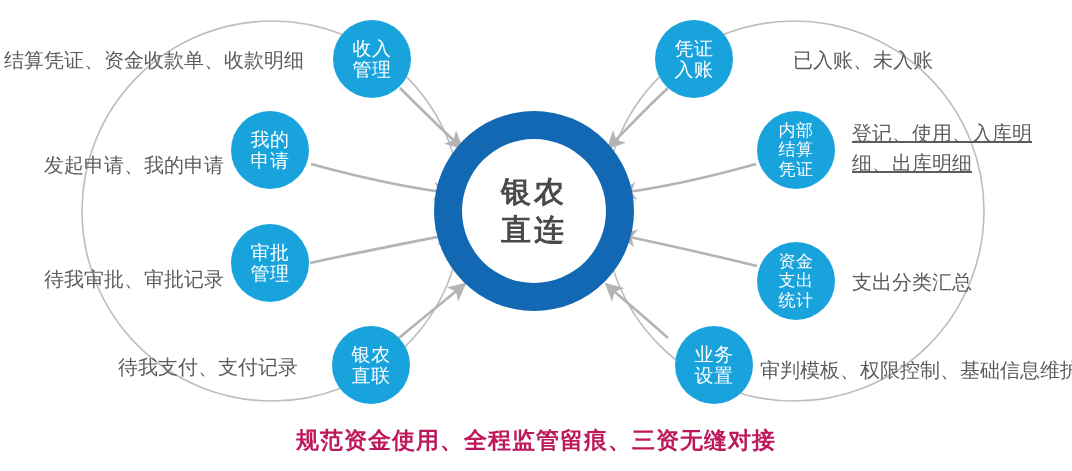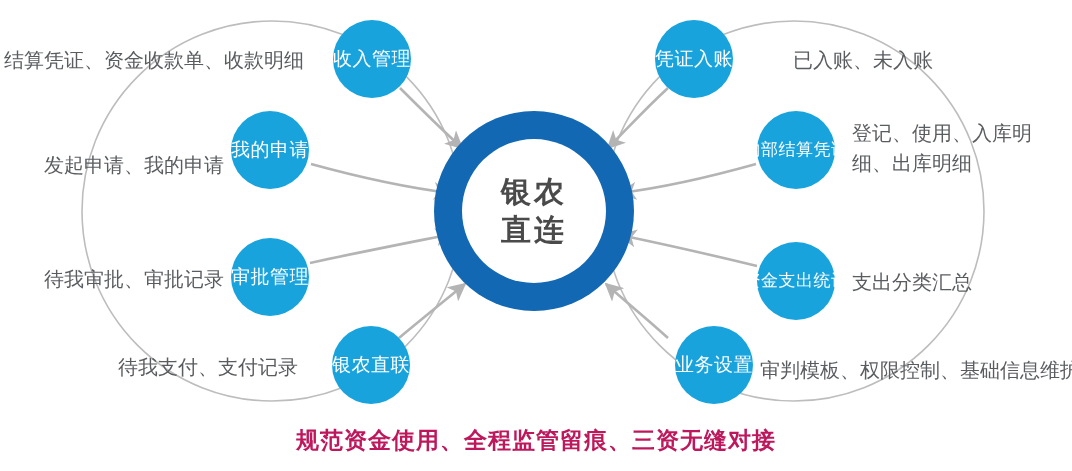--- a/index.html
+++ b/index.html
@@ -23,21 +23,21 @@
     top: 0;
     width: 1072px;
     height: 471px;
   }
   .node {
     position: absolute;
     border-radius: 50%;
     background: #19a3dd;
     color: #ffffff;
     display: flex;
-    flex-direction: row;
+    flex-direction: column;
     align-items: center;
     justify-content: center;
     text-align: left;
     line-height: 1.12;
     letter-spacing: 0.5px;
     box-sizing: border-box;
   }
   .node .nl {
     display: block;
     white-space: nowrap;
@@ -128,21 +128,21 @@
   <div class="node node-2line" style="left:333px; top:20px; width:78px; height:78px;">
     <span class="nl">收入</span>
     <span class="nl">管理</span>
   </div>
 
   <div class="node node-2line" style="left:231px; top:111px; width:78px; height:78px;">
     <span class="nl">我的</span>
     <span class="nl">申请</span>
   </div>
 
-  <div class="node node-2line" style="left:231px; top:238px; width:78px; height:78px;">
+  <div class="node node-2line" style="left:231px; top:224px; width:78px; height:78px;">
     <span class="nl">审批</span>
     <span class="nl">管理</span>
   </div>
 
   <div class="node node-2line" style="left:332px; top:326px; width:78px; height:78px;">
     <span class="nl">银农</span>
     <span class="nl">直联</span>
   </div>
 
   <div class="node node-2line" style="left:655px; top:20px; width:78px; height:78px;">
@@ -165,19 +165,19 @@
   <div class="node node-2line" style="left:675px; top:326px; width:78px; height:78px;">
     <span class="nl">业务</span>
     <span class="nl">设置</span>
   </div>
 
   <div class="desc" style="left:4px; top:45px;">结算凭证、资金收款单、收款明细</div>
   <div class="desc" style="left:44px; top:150px;text-align:center;">发起申请、我的申请</div>
   <div class="desc" style="left:118px; top:352px;">待我支付、支付记录</div>
   <div class="desc" style="left:44px; top:264px;">待我审批、审批记录</div>
   <div class="desc" style="left:760px; top:45px;margin-left:33px;">已入账、未入账</div>
-  <div class="desc wrap" style="left:852px; top:118px; width:218px;">登记、使用、入库明细、出库明细</div>
+  <div class="desc wrap" style="left:852px; top:118px; width:218px;text-decoration:underline;">登记、使用、入库明细、出库明细</div>
   <div class="desc" style="left:852px; top:267px;">支出分类汇总</div>
   <div class="desc" style="left:760px; top:355px;">审判模板、权限控制、基础信息维护</div>
 
   <div id="caption">规范资金使用、全程监管留痕、三资无缝对接</div>
 
 </div>
 
 </body></html>

